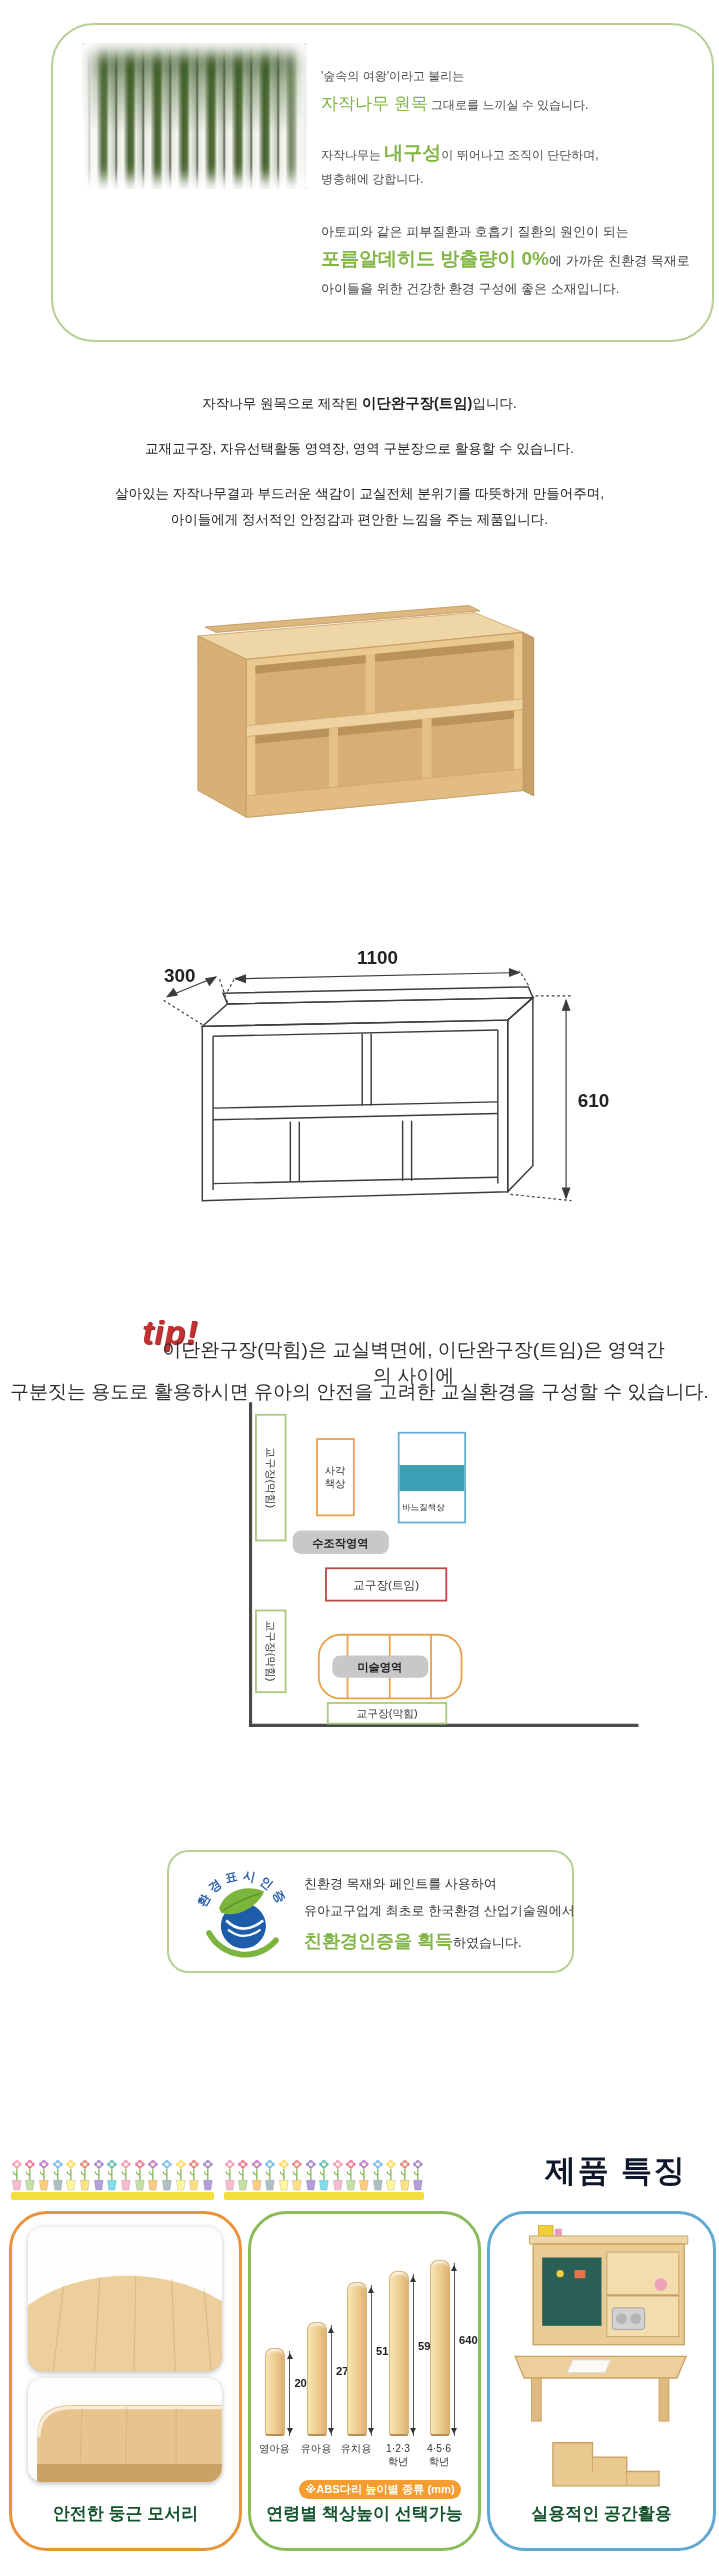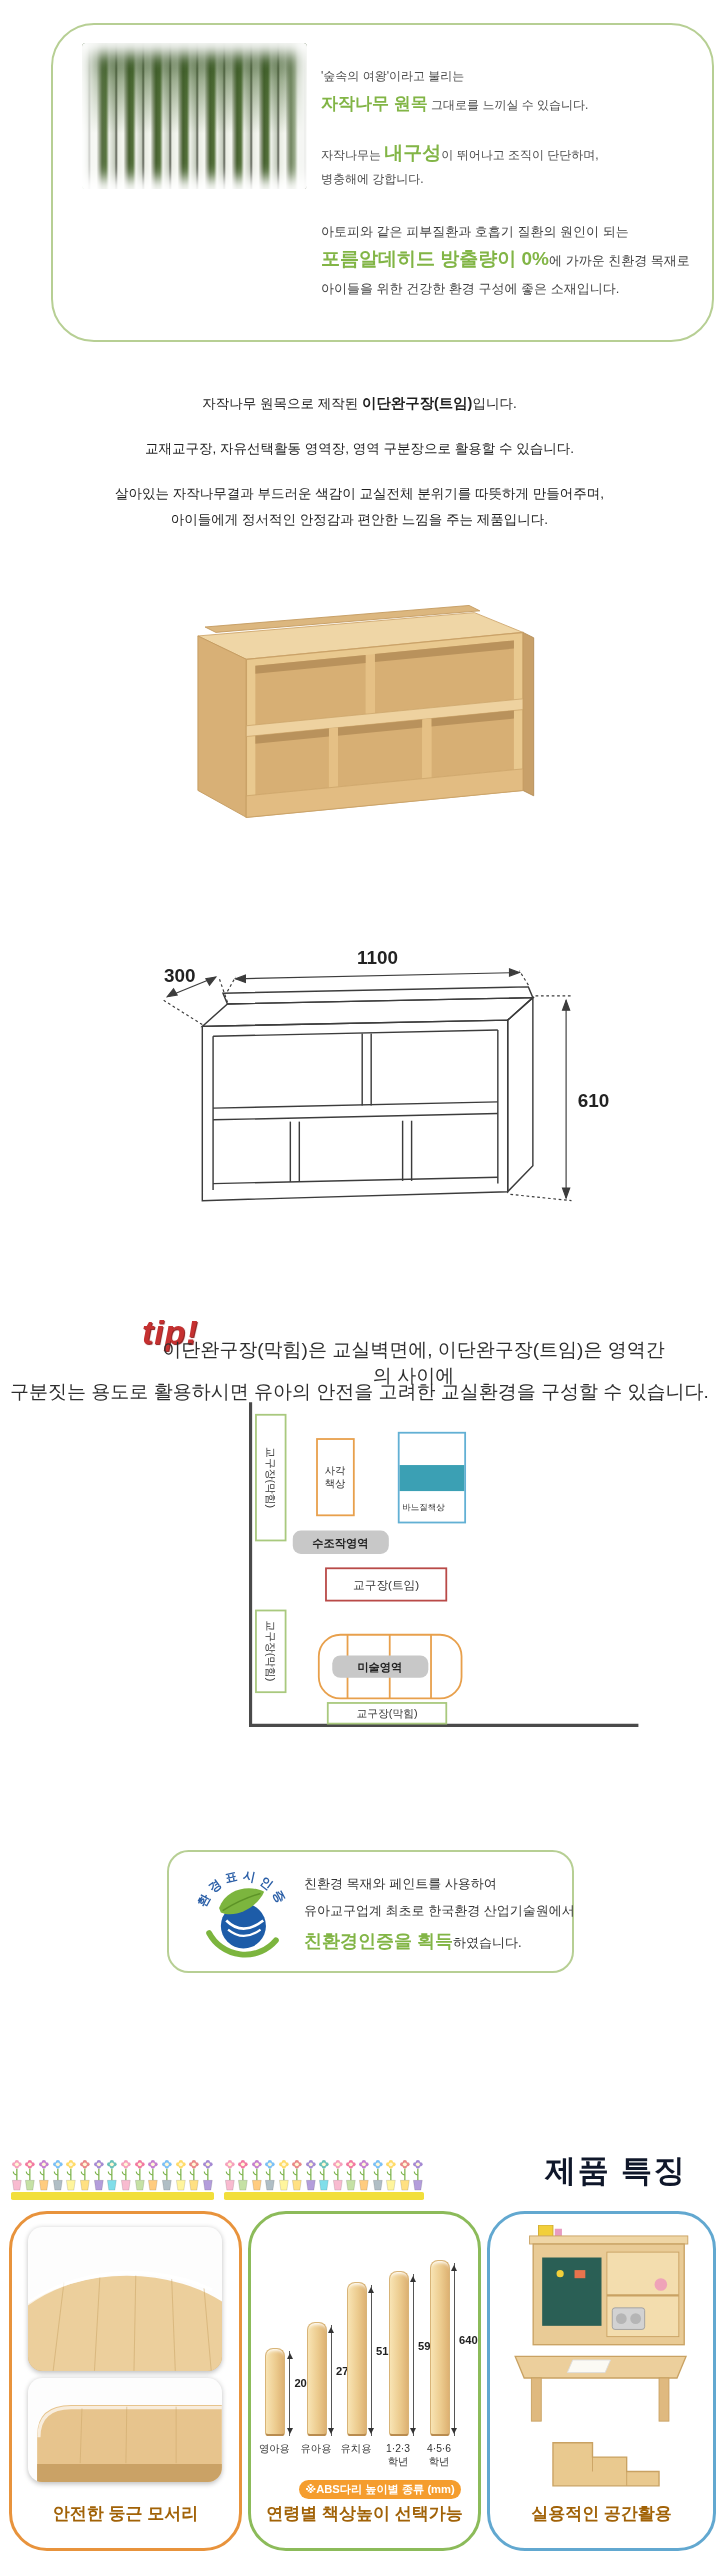--- a/index.html
+++ b/index.html
@@ -6,21 +6,21 @@
   body{width:719px;height:2576px;position:relative;font-family:"Liberation Sans","DejaVu Sans",sans-serif;color:#333;}
   .abs{position:absolute;}
   
   .intro-box{position:absolute;left:51px;top:22.5px;width:615px;height:315px;border:2.7px solid #b7cf94;border-radius:43px;background:#fff;padding-left:44px;}
   .birch{position:absolute;left:29px;top:18px;width:225px;height:146px;overflow:hidden;border-radius:3.6px;
     background:
       linear-gradient(180deg,rgba(52,82,34,.85) 0%,rgba(62,96,40,.45) 26%,rgba(70,104,46,.18) 48%,rgba(0,0,0,0) 62%),
       repeating-linear-gradient(90deg,#eef1ea 0px,#c6cdbf 5.4px,#5c6155 7.2px,#e9ece3 9px,#f5f7f1 14.4px,#99a28c 17px,#46602f 20px,#54713a 24px,#eef1ea 27px);}
   .birch::after{content:"";position:absolute;inset:0;box-shadow:inset 0 0 14.4px 10.8px #fff;}
   .intro-line{position:absolute;left:268px;font-size:12px;color:#4a4a4a;white-space:nowrap;}
-  .g-big{color:#82b546;font-weight:bold;font-size:17px;}
+  .g-big{color:#82b546;font-weight:normal;font-size:17px;}
   .g-big2{color:#82b546;font-weight:bold;font-size:19px;}
   .dark{color:#3f3f3f;}
   
   .desc-line{position:absolute;left:0;width:719px;text-align:center;font-size:13.5px;color:#1e1e1e;}
   .desc-bold{font-weight:bold;font-size:14.4px;}
   
   .tip-label{position:absolute;left:142px;top:1313px;font-size:34px;font-weight:bold;font-style:italic;color:#c53030;
     text-shadow:0.9px 0.9px 0.9px #8c1d1d;letter-spacing:0.9px;}
   .tip-line{position:absolute;font-size:19px;color:#2e2e2e;}
   
@@ -28,21 +28,21 @@
   .cert-line{position:absolute;left:135px;font-size:13px;color:#333;white-space:nowrap;}
   
   .flower-strip{position:absolute;top:2159px;}
   .flower-row{display:flex;align-items:flex-end;justify-content:space-between;height:32px;}
   .yellow-bar{height:8px;background:#f2df3b;border-radius:1.8px;margin-top:0.9px;}
   .features-heading{position:absolute;left:545px;top:2150px;width:171px;font-size:31px;font-weight:bold;color:#0f172a;letter-spacing:1.8px;white-space:nowrap;}
   .card{position:absolute;top:2211px;height:334px;background:#fff;border-radius:38px;overflow:hidden;}
   .card1{left:9px;width:227px;border:3.1px solid #e8933c;}
   .card2{left:248px;width:227px;border:3.1px solid #8cbb5a;}
   .card3{left:487px;width:223px;border:3.1px solid #62a8d0;}
-  .card-caption{position:absolute;bottom:23.4px;left:0;right:0;text-align:center;font-size:17px;font-weight:bold;color:#a16207;}
+  .card-caption{position:absolute;bottom:23.4px;left:0;right:0;text-align:center;font-size:17px;font-weight:bold;color:#14532d;}
   .photo{position:absolute;left:16px;background:#fdfdfd;border-radius:14.4px;box-shadow:0 1.8px 5.4px rgba(0,0,0,.25);overflow:hidden;}
   
   .legs-area{position:absolute;left:0;top:42px;width:227px;height:180px;}
   .leg{position:absolute;bottom:0;width:18px;}
   .leg-bar{position:absolute;bottom:0;left:0;width:18px;border:0.9px solid #d8b478;border-bottom:2.7px solid #b98c50;border-radius:8px 8px 3.6px 3.6px;
     background:linear-gradient(90deg,#f8e4b4,#eccb8e 55%,#ddb172);box-shadow:inset 0 5.4px 3.6px -3.6px #fff;}
   .dim-line{position:absolute;bottom:0;left:24px;width:0.9px;background:#555;}
   .dim-line::before{content:"";position:absolute;top:-0.9px;left:-2.7px;border:3.1px solid transparent;border-bottom:6.3px solid #333;}
   .dim-line::after{content:"";position:absolute;bottom:-0.9px;left:-2.7px;border:3.1px solid transparent;border-top:6.3px solid #333;}
   .dim-num{position:absolute;left:29px;font-size:11.2px;font-weight:bold;color:#222;white-space:nowrap;}

